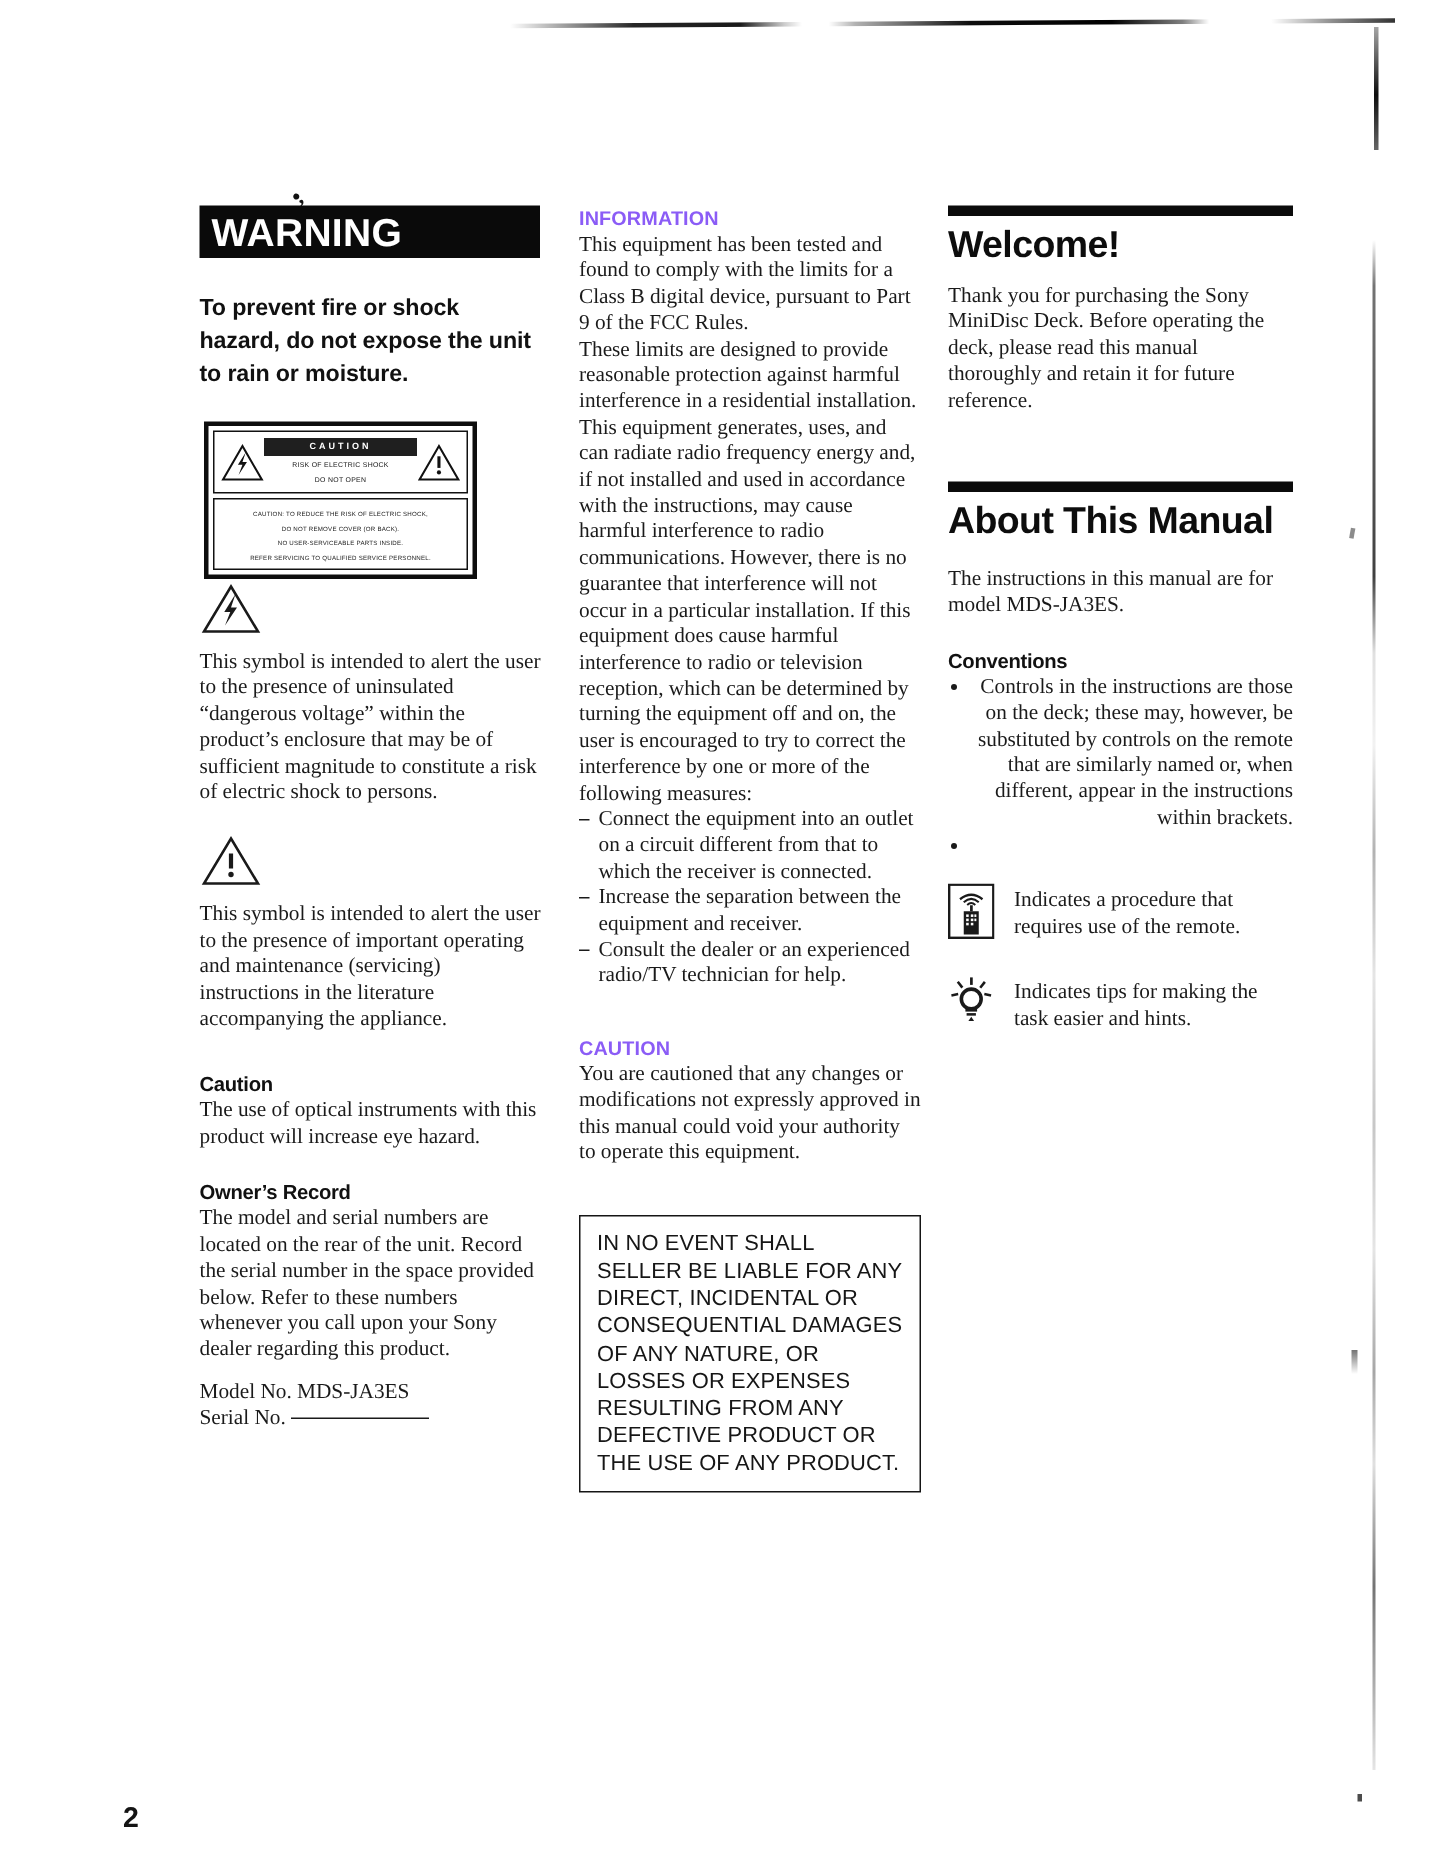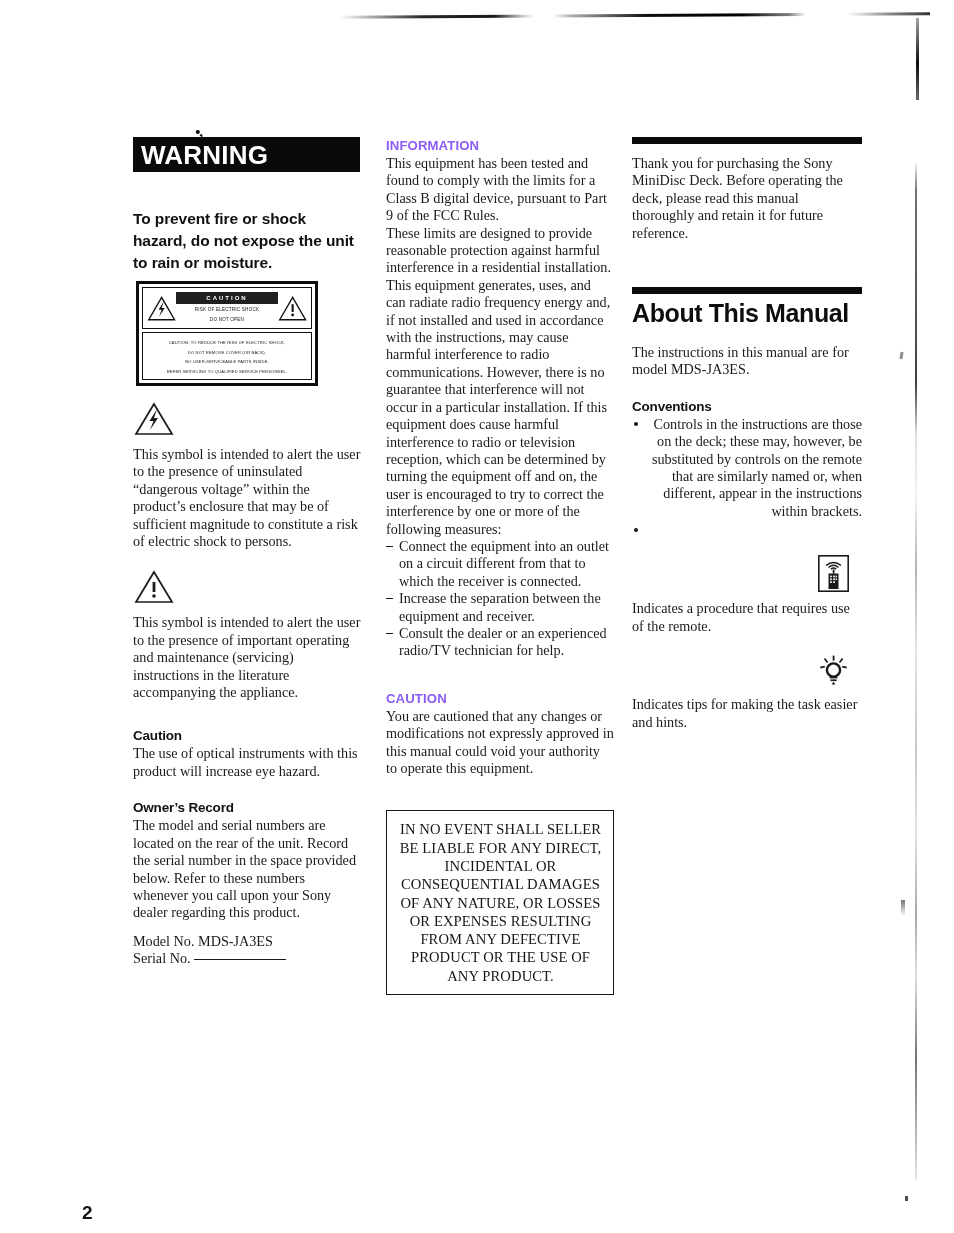--- a/index.html
+++ b/index.html
@@ -237,26 +237,25 @@
   .sym { width: 42px; height: 36px; display: block; }
 
   
   .liability-box {
     border: 1.6px solid #151515;
     padding: 9px 10px 9px 11px;
     box-sizing: border-box;
   }
   .liability-box p {
     margin: 0;
-    font-family: Liberation Serif, serif;
+    font-family: Liberation Sans, sans-serif;
     font-size: 14.6px;
     line-height: 18.3px;
     color: #161616;
     letter-spacing: 0.1px;
-    text-align: center;
   }
 
   
   ul.bullets { margin: 0; padding: 0; list-style: none; }
   ul.bullets li {
     position: relative;
     padding-left: 15px;
     font-family: "Liberation Serif", serif;
     font-size: 14.2px;
     line-height: 17.4px;
@@ -288,23 +287,22 @@
     left: 0;
     top: 8px;
     width: 7px;
     height: 1.3px;
     background: #1a1a1a;
   }
 
   
   .icon-row {
     display: flex;
-    align-items: flex-end;
+    align-items: flex-start;
     margin-bottom: 18px;
-    flex-direction: column;
   }
   .icon-row .glyph {
     width: 34px;
     flex: 0 0 34px;
     margin-right: 10px;
     padding-top: 1px;
   }
   .icon-row .txt {
     font-family: "Liberation Serif", serif;
     font-size: 14.2px;
@@ -366,21 +364,21 @@
     </svg>
   </div>
   <div class="plate-bottom">
     <div>CAUTION: TO REDUCE THE RISK OF ELECTRIC SHOCK,</div>
     <div>DO NOT REMOVE COVER (OR BACK).</div>
     <div>NO USER-SERVICEABLE PARTS INSIDE.</div>
     <div>REFER SERVICING TO QUALIFIED SERVICE PERSONNEL.</div>
   </div>
 </div>
 
-<div class="col" id="col-left" style="top:208px;">
+<div class="col" id="col-left" style="top:195px;">
   <div class="lead">To prevent fire or shock hazard, do not expose the unit to rain or moisture.</div>
 
   <div style="height:127px;"></div>
 
   <svg class="sym" viewBox="0 0 42 36">
     <polygon points="21,3 39,33 3,33" fill="none" stroke="#1a1a1a" stroke-width="1.7"></polygon>
     <path d="M24 8 L16.5 20 L20.5 20 L17 29 L25 17 L21 17 Z" fill="#1a1a1a"></path>
   </svg>
   <div style="height:9px;"></div>
   <p class="body">This symbol is intended to alert the user to the presence of uninsulated “dangerous voltage” within the product’s enclosure that may be of sufficient magnitude to constitute a risk of electric shock to persons.</p>
@@ -432,20 +430,21 @@
   <div style="height:33px;"></div>
 
   <div class="liability-box">
     <p>IN NO EVENT SHALL SELLER BE LIABLE FOR ANY DIRECT, INCIDENTAL OR CONSEQUENTIAL DAMAGES OF ANY NATURE, OR LOSSES OR EXPENSES RESULTING FROM ANY DEFECTIVE PRODUCT OR THE USE OF ANY PRODUCT.</p>
   </div>
 </div>
 
 <div class="col" id="col-right" style="top:137px;">
   <div class="bar-header">
     <div class="bar"></div>
+    <div class="title">Welcome!</div>
   </div>
   <div style="height:9px;"></div>
   <p class="body">Thank you for purchasing the Sony MiniDisc Deck.  Before operating the deck, please read this manual thoroughly and retain it for future reference.</p>
 
   <div style="height:45px;"></div>
 
   <div class="bar-header">
     <div class="bar"></div>
     <div class="title">About This Manual</div>
   </div>

